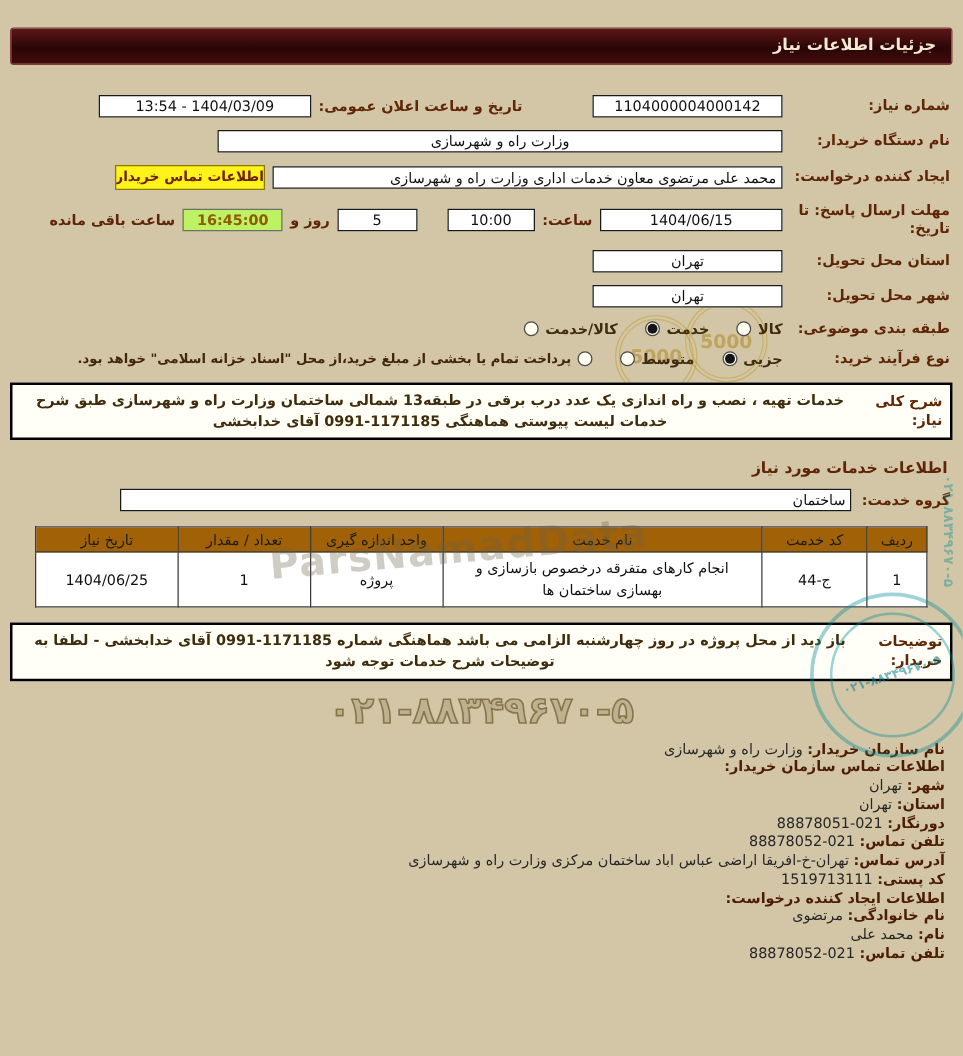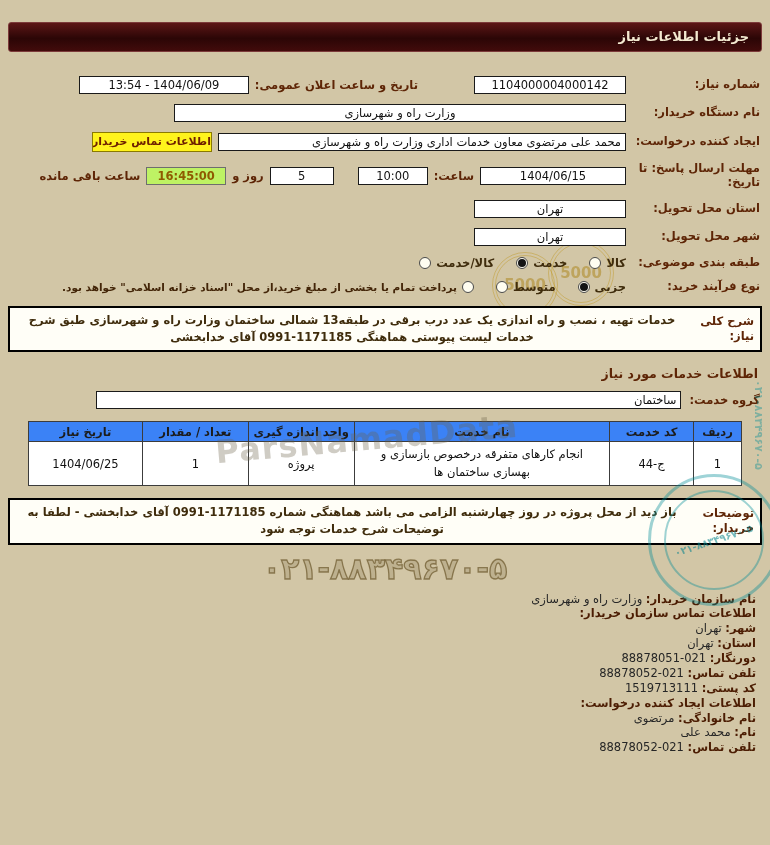--- a/index.html
+++ b/index.html
@@ -75,21 +75,21 @@
   .bigbox .blbl { width:66px; flex:none; font-weight:bold; color:#5e2506; font-size:11.5px; line-height:1.3; }
   .bigbox .btxt { flex:1; text-align:center; font-size:11.5px; font-weight:bold; color:#3f2c0c; line-height:1.5; padding:0 8px; }
 
   .sectitle { margin:14px 12px 0; text-align:right; font-weight:bold; font-size:12.5px; color:#5e2506; }
 
   .grouprow { display:flex; align-items:center; margin:10px 10px 0 96px; gap:8px; font-size:11.5px; }
   .w-group { flex:1; text-align:right; }
 
   table.svc { border-collapse:collapse; margin:12px auto 0; width:714px; background:#fff; }
   .svc th, .svc td { border:1px solid #3c3c3c; font-size:11.5px; padding:2px 4px; text-align:center; }
-  .svc th { background:#3b82f6; color:#1c1c1c; height:20px; font-weight:bold; }
+  .svc th { background:#a16207; color:#1c1c1c; height:20px; font-weight:normal; }
   .svc td { height:44px; color:#101010; }
   .svc td.namecell { line-height:1.5; padding:2px 10px; }
 
   .wm-phone {
     margin:6px auto 0; width:600px; height:36px;
     text-align:center; direction:rtl;
     font-size:30px; font-weight:bold; letter-spacing:3px;
     color:rgba(70,52,10,0.14);
     -webkit-text-stroke:1.3px rgba(82,60,12,0.55);
   }
@@ -146,21 +146,21 @@
 
 <div class="content">
 
   <div class="titlebar">جزئیات اطلاعات نیاز</div>
 
   <div class="frow first">
     <span class="lbl lblw">شماره نیاز:</span>
     <span class="field w-need">1104000004000142</span>
     <span class="sp1"></span>
     <span class="lbl">تاریخ و ساعت اعلان عمومی:</span>
-    <span class="field w-ann">1404/06/09 - 13:54</span>
+    <span class="field w-ann">1404/03/09 - 13:54</span>
   </div>
 
   <div class="frow">
     <span class="lbl lblw">نام دستگاه خریدار:</span>
     <span class="field w-org">وزارت راه و شهرسازی</span>
   </div>
 
   <div class="frow">
     <span class="lbl lblw">ایجاد کننده درخواست:</span>
     <span class="field w-req">محمد علی مرتضوی معاون خدمات اداری وزارت راه و شهرسازی</span>
@@ -271,20 +271,21 @@
 
   <div class="wm-phone">۰۲۱-۸۸۳۴۹۶۷۰-۵</div>
 
   <div class="footer">
     <div class="fline"><span class="f-lbl">نام سازمان خریدار:</span> <span class="f-val">وزارت راه و شهرسازی</span></div>
     <div class="fline"><span class="f-lbl">اطلاعات تماس سازمان خریدار:</span> <span class="f-val"></span></div>
     <div class="fline"><span class="f-lbl">شهر:</span> <span class="f-val">تهران</span></div>
     <div class="fline"><span class="f-lbl">استان:</span> <span class="f-val">تهران</span></div>
     <div class="fline"><span class="f-lbl">دورنگار:</span> <span class="f-val">021-88878051</span></div>
     <div class="fline"><span class="f-lbl">تلفن تماس:</span> <span class="f-val">021-88878052</span></div>
+    <div class="fline"><span class="f-lbl">آدرس تماس:</span> <span class="f-val">تهران-خ-افریقا اراضی عباس اباد ساختمان مرکزی وزارت راه و شهرسازی</span></div>
     <div class="fline"><span class="f-lbl">کد پستی:</span> <span class="f-val">1519713111</span></div>
     <div class="fline"><span class="f-lbl">اطلاعات ایجاد کننده درخواست:</span> <span class="f-val"></span></div>
     <div class="fline"><span class="f-lbl">نام خانوادگی:</span> <span class="f-val">مرتضوی</span></div>
     <div class="fline"><span class="f-lbl">نام:</span> <span class="f-val">محمد علی</span></div>
     <div class="fline"><span class="f-lbl">تلفن تماس:</span> <span class="f-val">021-88878052</span></div>
   </div>
 
 </div>
 
 <div class="decor z2 wm-brand">ParsNamadData</div>

